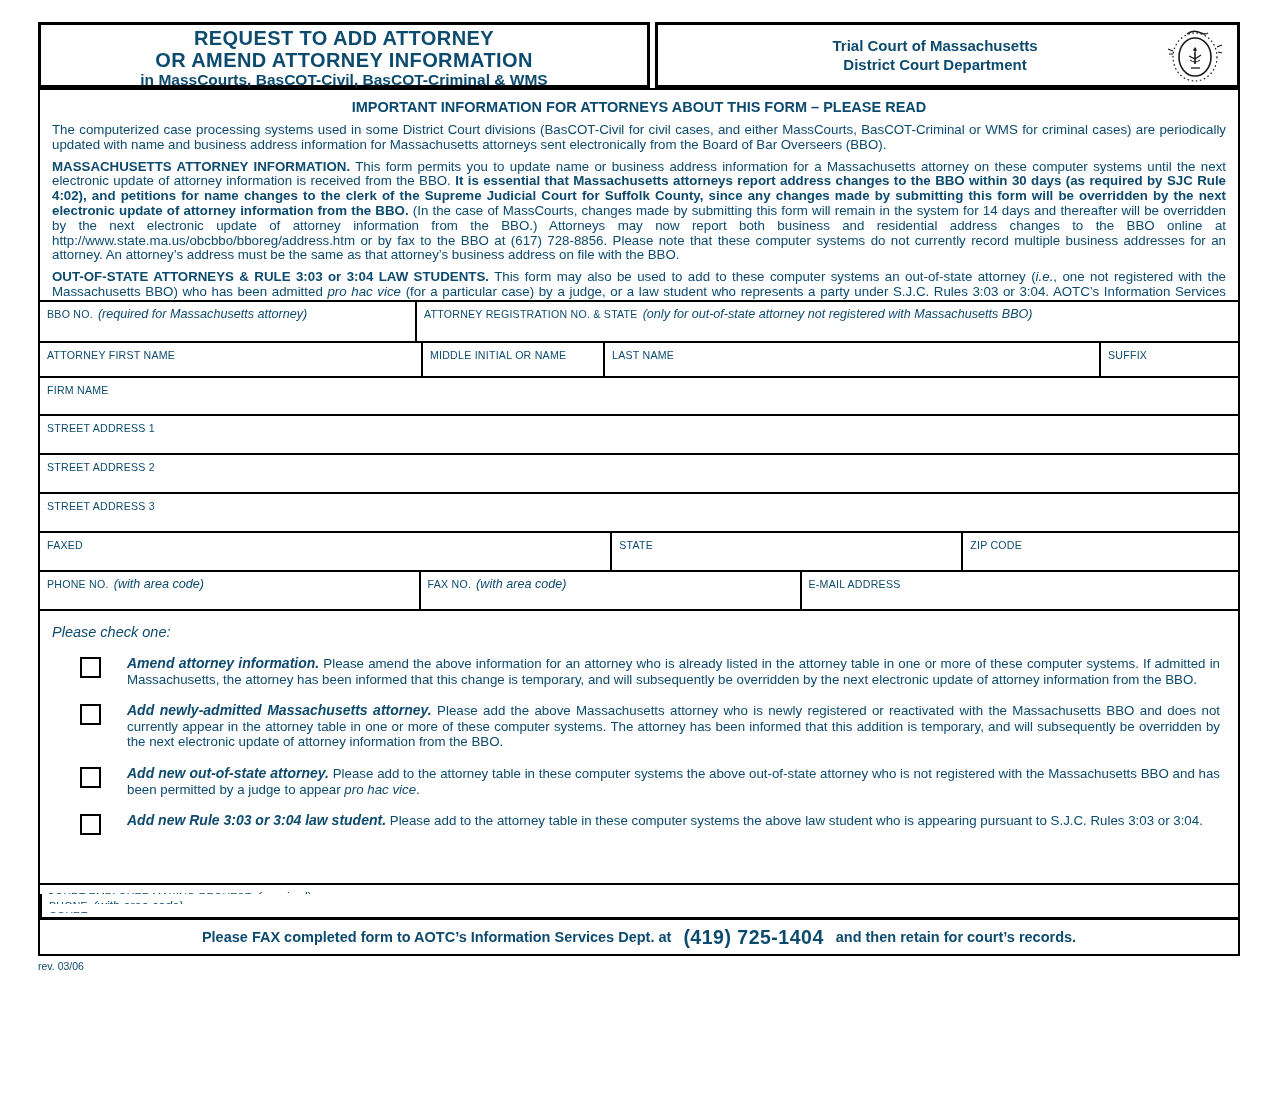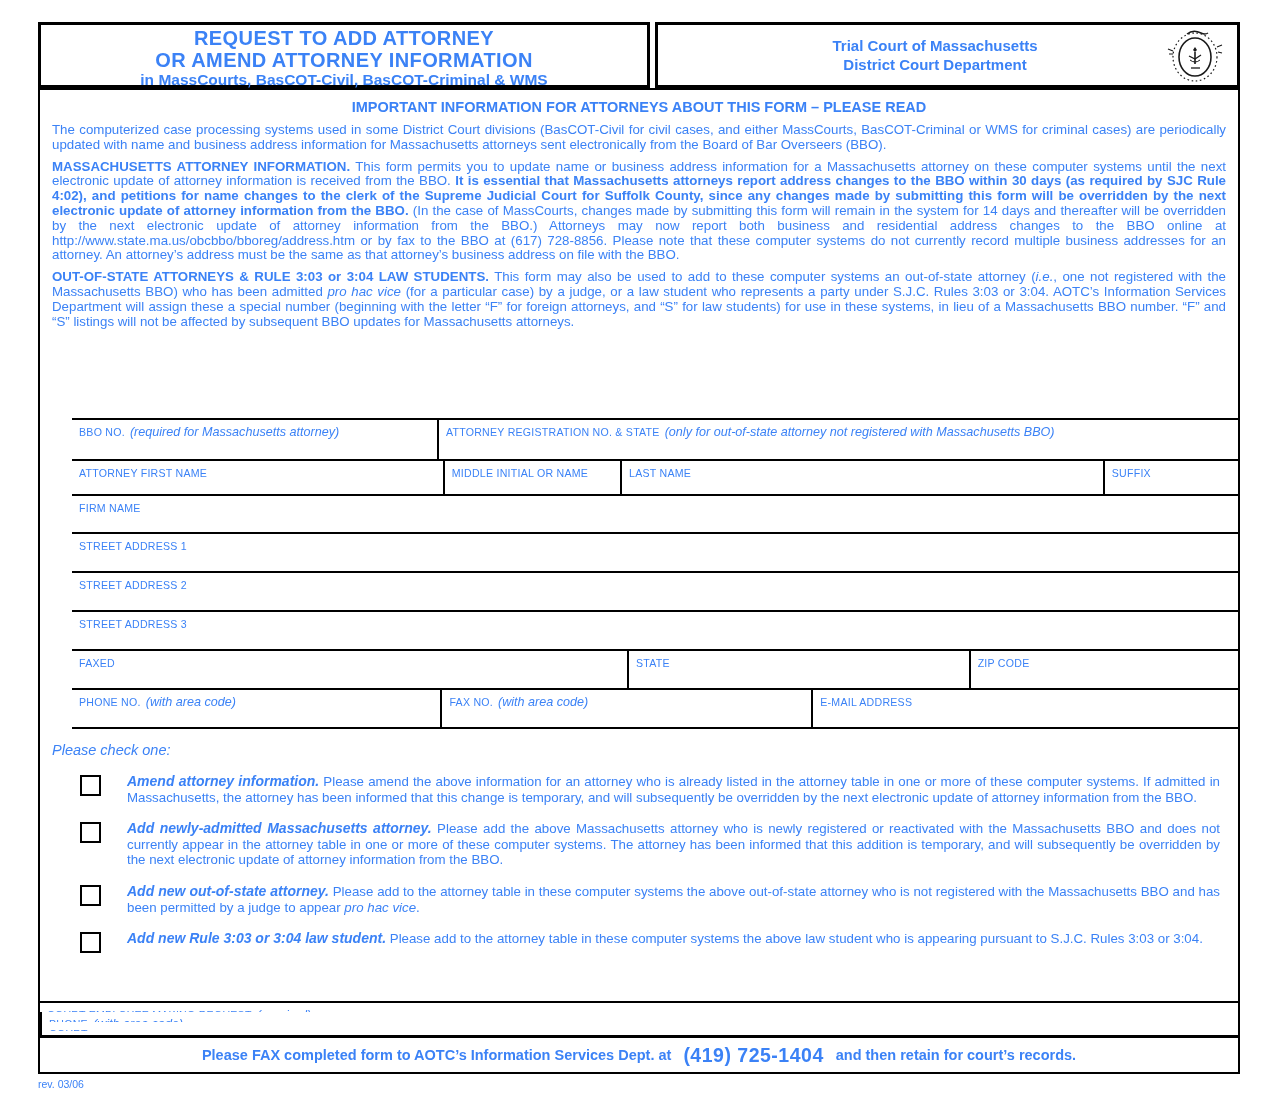--- a/index.html
+++ b/index.html
@@ -1,37 +1,37 @@
 <!DOCTYPE html>
 <html><head>
 <meta charset="utf-8">
 <style>
   html,body{margin:0;padding:0;background:#ffffff;}
   .page{position:relative;width:1275px;height:1100px;background:#fff;
-        font-family:"Liberation Sans",sans-serif;color:#3b82f6;overflow:hidden;}
+        font-family:"Liberation Sans",sans-serif;color:#0c4a6e;overflow:hidden;}
   .content{position:absolute;left:38px;top:22px;width:1202px;}
 
   
   .header{display:flex;height:66px;}
   .title-box{width:612px;box-sizing:border-box;border:3px solid #000;text-align:center;padding-top:2px;}
   .title-l1{font-weight:bold;font-size:20px;line-height:22px;letter-spacing:.4px;}
   .title-l3{font-weight:bold;font-size:15.5px;line-height:18px;}
   .court-box{flex:1;margin-left:5px;box-sizing:border-box;border:3px solid #000;display:flex;align-items:center;}
   .court-text{flex:1;text-align:center;font-weight:bold;font-size:15px;line-height:19px;margin-left:47px;}
   .seal{margin-right:12px;flex:none;}
 
   
   .main{border:2px solid #000;border-top-width:2px;box-sizing:border-box;}
-  .info{height:328px;box-sizing:border-box;padding:5px 12px 0;overflow:hidden;}
+  .info{height:210px;box-sizing:border-box;padding:5px 12px 0;overflow:hidden;}
   .info-heading{text-align:center;font-weight:bold;font-size:14.5px;margin:4px 0 8px;}
   .para{font-size:13.3px;line-height:14.8px;text-align:justify;margin:0 0 7px;}
   .para b.lead{font-size:13.3px;}
 
   
-  .grid{border-top:0;margin-left:32px;}
+  .grid{border-top:0;}
   .grow{display:flex;border-bottom:2px solid #000;box-sizing:border-box;}
   .cell{box-sizing:border-box;padding:2px 7px;overflow:hidden;white-space:nowrap;}
   .cell + .cell{border-left:2px solid #000;}
   .lbl{font-size:10.6px;letter-spacing:.25px;}
   .note{font-style:italic;font-size:12.6px;margin-left:5px;}
   .h41{height:41px}.h35{height:35px}.h38{height:38px}.h39{height:39px}
 
   
   .check{height:272px;box-sizing:border-box;padding:8px 12px 0;overflow:hidden;}
   .check-prompt{font-style:italic;font-size:14.5px;margin:5px 0 16px;}

